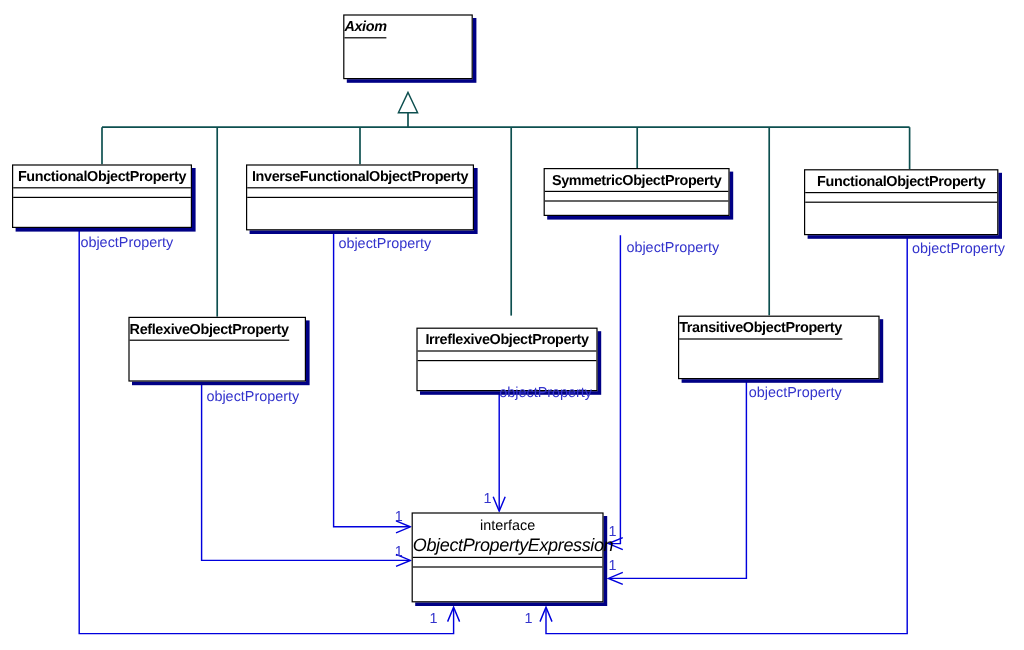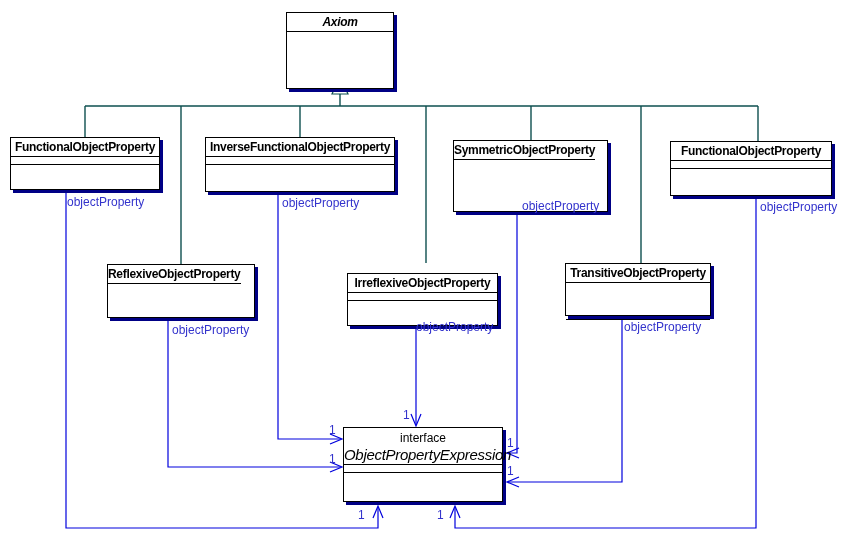--- a/index.html
+++ b/index.html
@@ -71,38 +71,38 @@
     <path class="assoc" d="M519,448 L507,453 L519,458"></path>
 
     <path class="assoc" d="M622,316 V482 H508"></path>
     <path class="assoc" d="M519,477 L507,482 L519,487"></path>
 
     <path class="assoc" d="M756,196 V528 H455 V507"></path>
     <path class="assoc" d="M450,518 L455,506 L460,518"></path>
   </g>
 </svg>
 
-<div class="uml-class" style="left:286px;top:12px;width:108px;height:77px;display:flex;flex-direction:column;">
+<div class="uml-class" style="left:286px;top:12px;width:108px;height:54px;display:flex;flex-direction:row;">
   <div class="uml-title italic">Axiom</div>
   <div class="uml-ops"></div>
 </div>
 
 <div class="uml-class" style="left:10px;top:137px;width:150px;height:53px;display:flex;flex-direction:column;">
   <div class="uml-title">FunctionalObjectProperty</div>
   <div class="uml-attrs"></div>
   <div class="uml-ops"></div>
 </div>
 
 <div class="uml-class" style="left:205px;top:137px;width:190px;height:55px;display:flex;flex-direction:column;">
   <div class="uml-title">InverseFunctionalObjectProperty</div>
   <div class="uml-attrs"></div>
   <div class="uml-ops"></div>
 </div>
 
-<div class="uml-class" style="left:453px;top:140px;width:155px;height:72px;display:flex;flex-direction:row;">
+<div class="uml-class" style="left:453px;top:140px;width:155px;height:40px;display:flex;flex-direction:column;">
   <div class="uml-title">SymmetricObjectProperty</div>
   <div class="uml-attrs"></div>
   <div class="uml-ops"></div>
 </div>
 
 <div class="uml-class" style="left:670px;top:141px;width:162px;height:55px;display:flex;flex-direction:column;">
   <div class="uml-title">FunctionalObjectProperty</div>
   <div class="uml-attrs"></div>
   <div class="uml-ops"></div>
 </div>
@@ -112,21 +112,21 @@
   <div class="uml-attrs"></div>
   <div class="uml-ops"></div>
 </div>
 
 <div class="uml-class" style="left:347px;top:273px;width:151px;height:53px;display:flex;flex-direction:column;">
   <div class="uml-title">IrreflexiveObjectProperty</div>
   <div class="uml-attrs"></div>
   <div class="uml-ops"></div>
 </div>
 
-<div class="uml-class" style="left:565px;top:263px;width:146px;height:53px;display:flex;flex-direction:column;gap:36px;">
+<div class="uml-class" style="left:565px;top:263px;width:168px;height:53px;display:flex;flex-direction:row;gap:36px;">
   <div class="uml-title">TransitiveObjectProperty</div>
   <div class="uml-attrs"></div>
   <div class="uml-ops"></div>
 </div>
 
 <div class="uml-class" style="left:343px;top:427px;width:160px;height:75px;display:flex;flex-direction:column;">
   <div class="iface-head">
     <div class="iface-stereo">interface</div>
     <div class="iface-name">ObjectPropertyExpression</div>
   </div>

